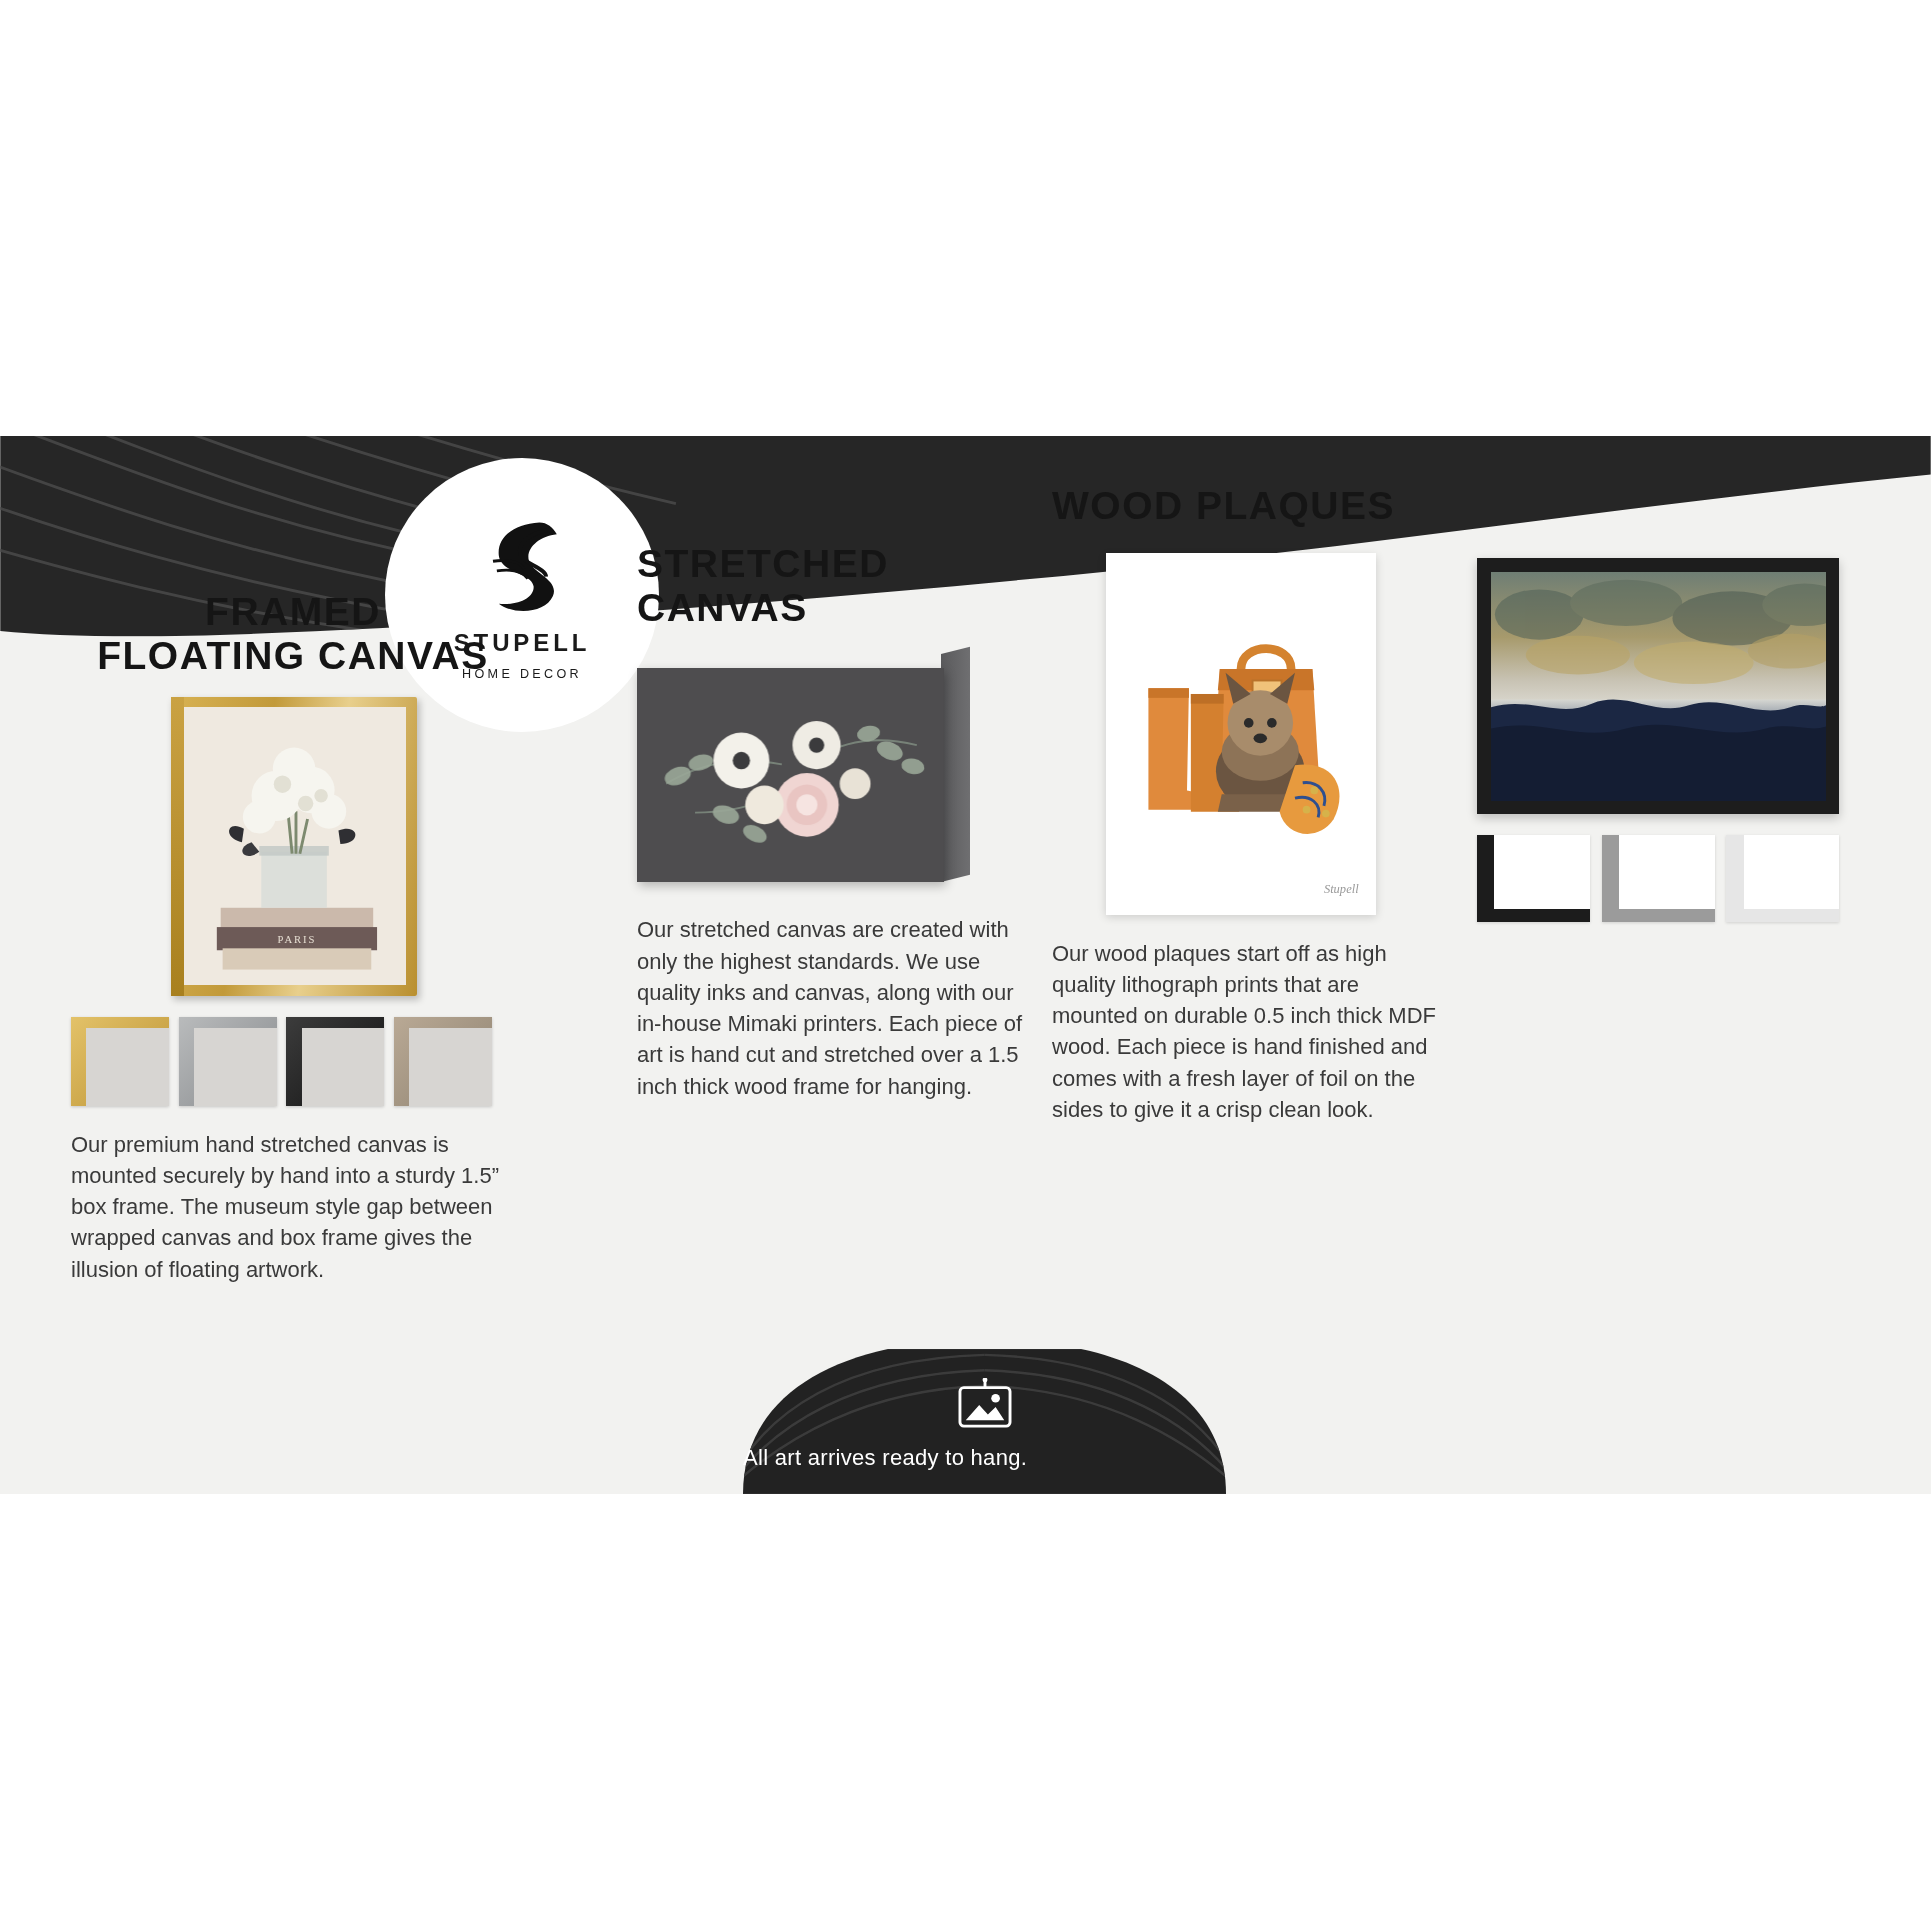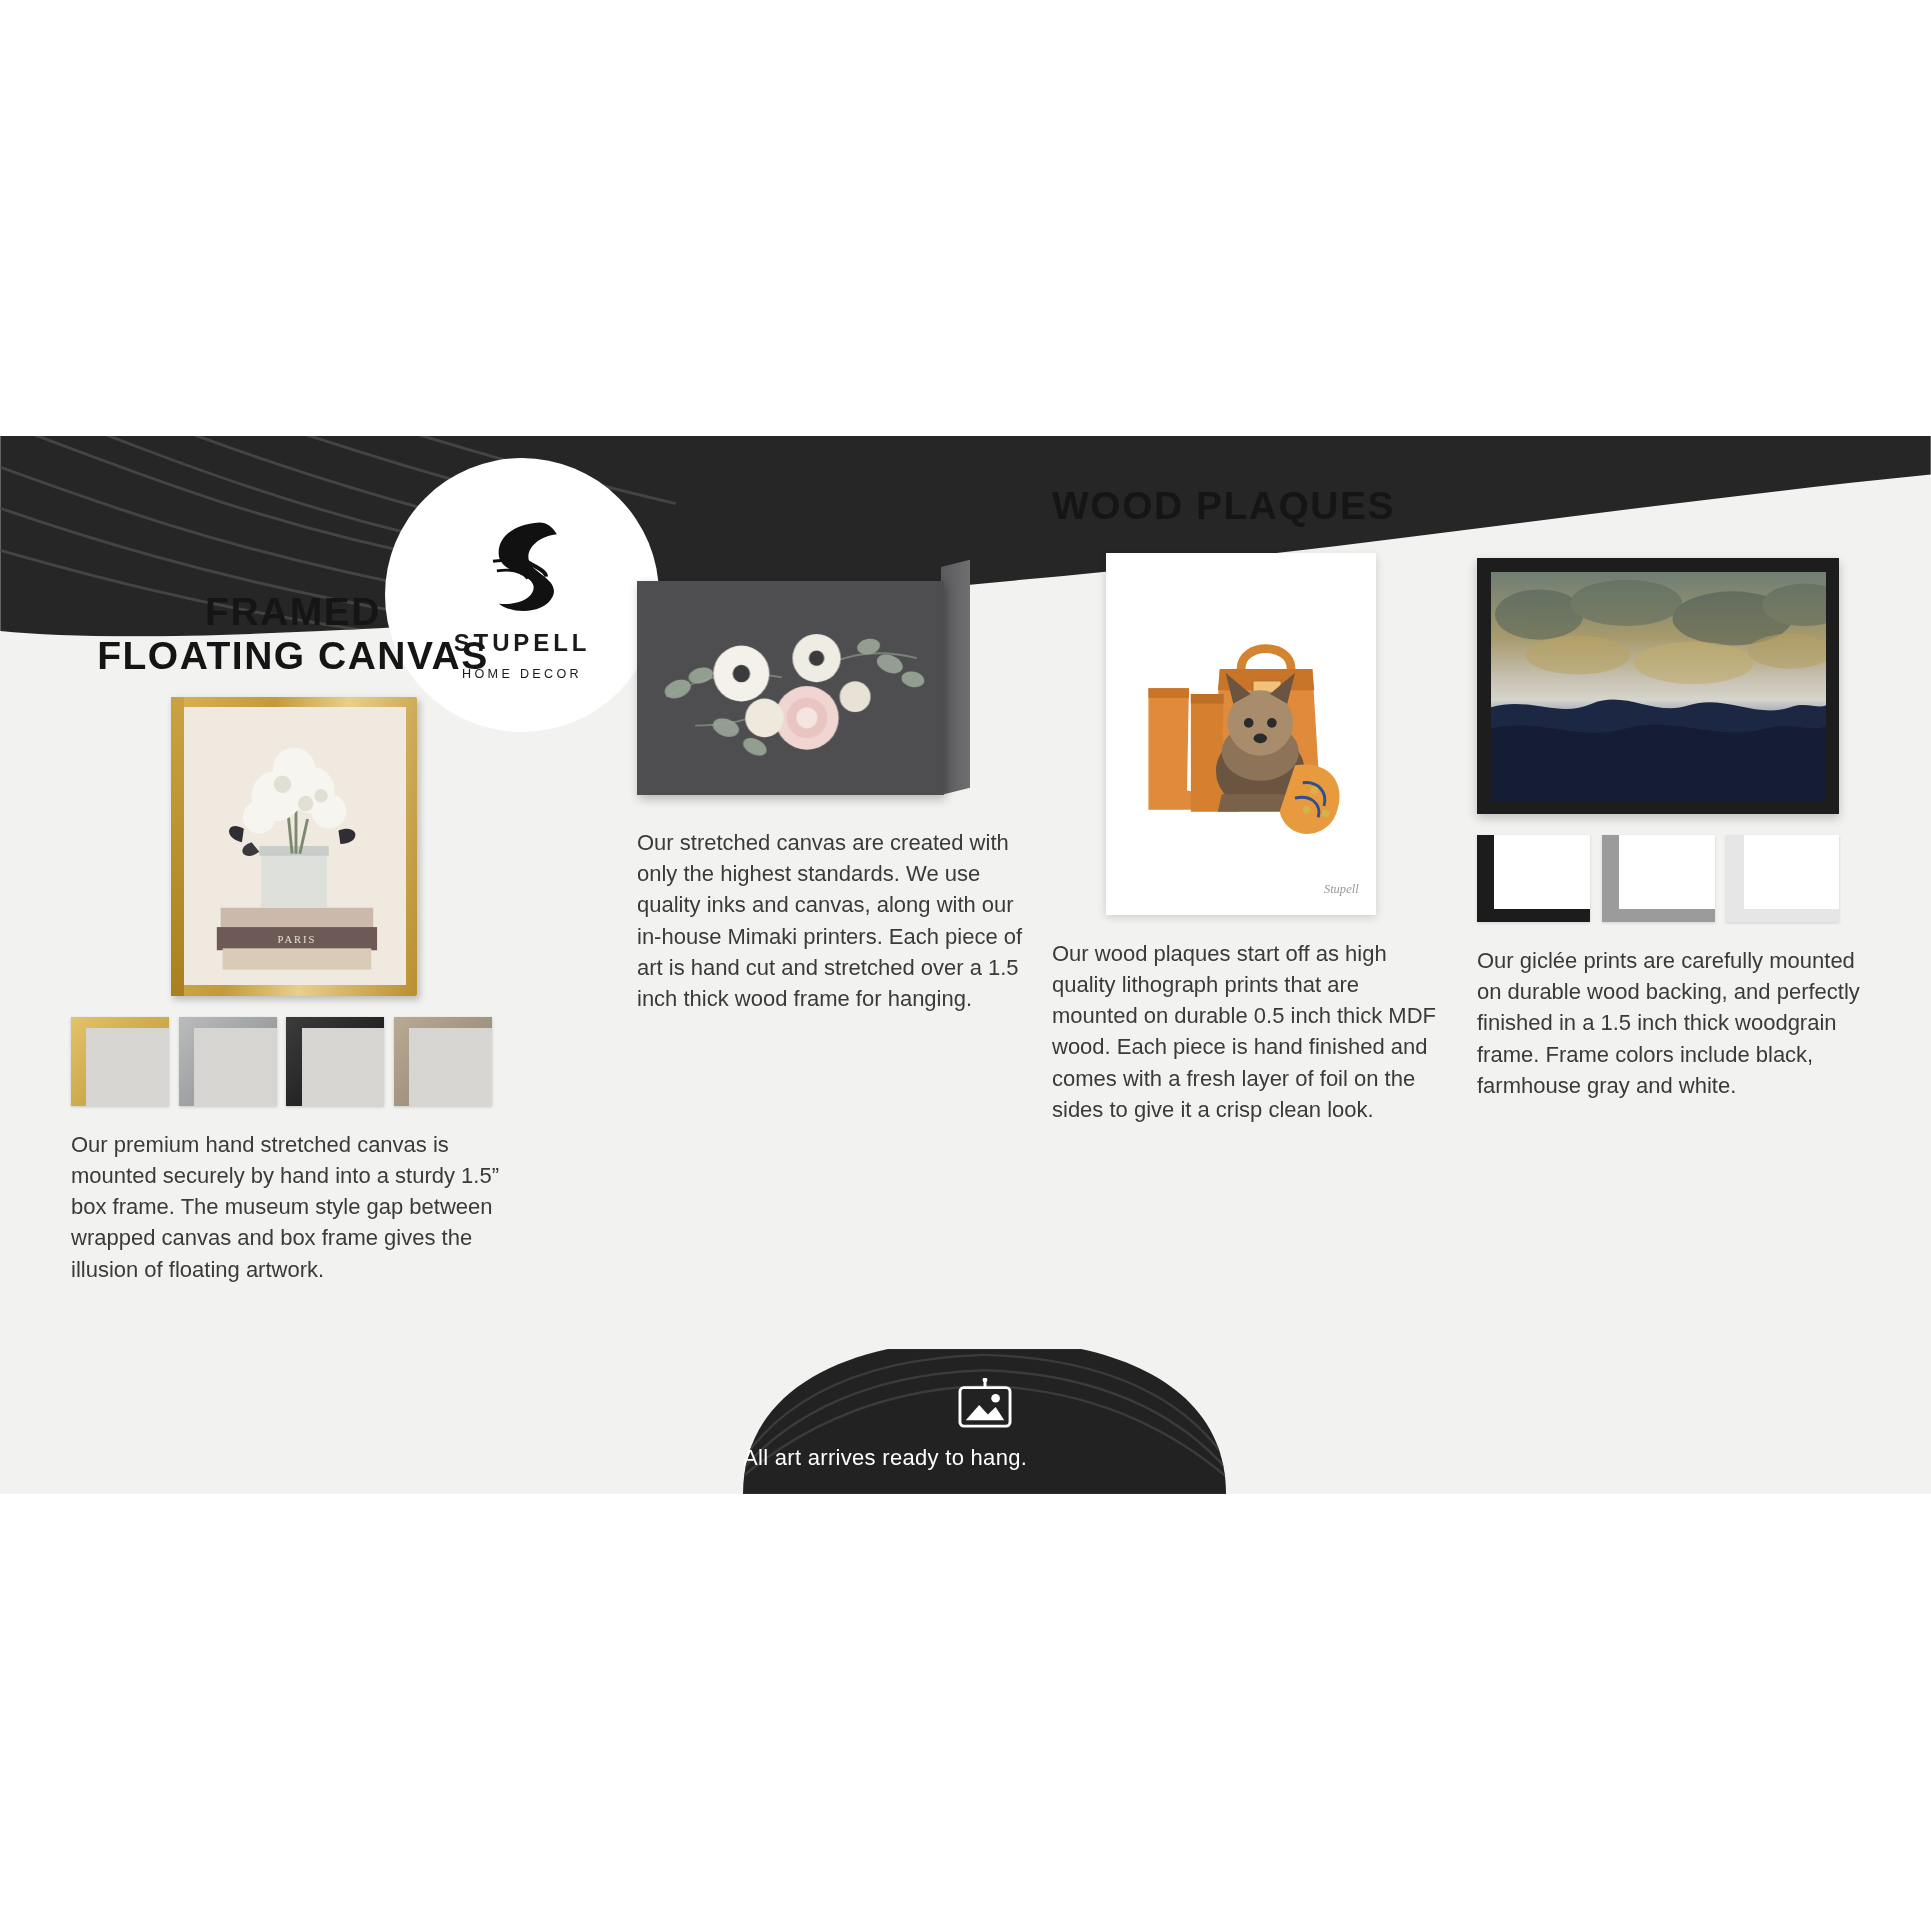--- a/index.html
+++ b/index.html
@@ -366,20 +366,24 @@
           </div>
         <div class="swatch oak">
             <div class="inner"></div>
           </div>
       </div>
 
       <div class="col-desc desc-block">Our premium hand stretched canvas is mounted securely by hand into a sturdy 1.5” box frame. The museum style gap between wrapped canvas and box frame gives the illusion of floating artwork.</div>
     </div>
 
     <div class="col" id="col2">
+      <div class="col-title">
+        <div>STRETCHED</div>
+        <div>CANVAS</div>
+      </div>
 
       <div class="sc-art">
         <div class="sc-side"></div>
         <div class="sc-face">
           <svg width="307" height="214" viewBox="0 0 318 222">
             <rect width="318" height="222" fill="#4a4a4c"></rect>
             <rect width="318" height="222" fill="#555456" opacity=".35"></rect>
 
             <g stroke="#7f8c80" stroke-width="2" fill="none" opacity=".85">
               <path d="M30 120 C70 96 110 92 150 100"></path>
@@ -518,21 +522,20 @@
             <div class="edge-l"></div>
             <div class="edge-b"></div>
         </div>
         <div class="fg-swatch white">
           <div class="mat"></div>
             <div class="edge-l"></div>
             <div class="edge-b"></div>
         </div>
       </div>
 
-      <div class="col-desc desc-block">Our giclée prints are carefully mounted on durable wood backing, and perfectly finished in a 1.5 inch thick woodgrain frame. Frame colors include black, farmhouse gray and white.</div>
     </div>
 
     <div class="bottom-dome">
       <svg width="483" height="145" viewBox="0 0 500 150">
         <defs>
           <clipPath id="domeclip">
             <path d="M0,150 C0,40 110,-10 250,-10 C390,-10 500,40 500,150 Z"></path>
           </clipPath>
         </defs>
         <g clip-path="url(#domeclip)">

